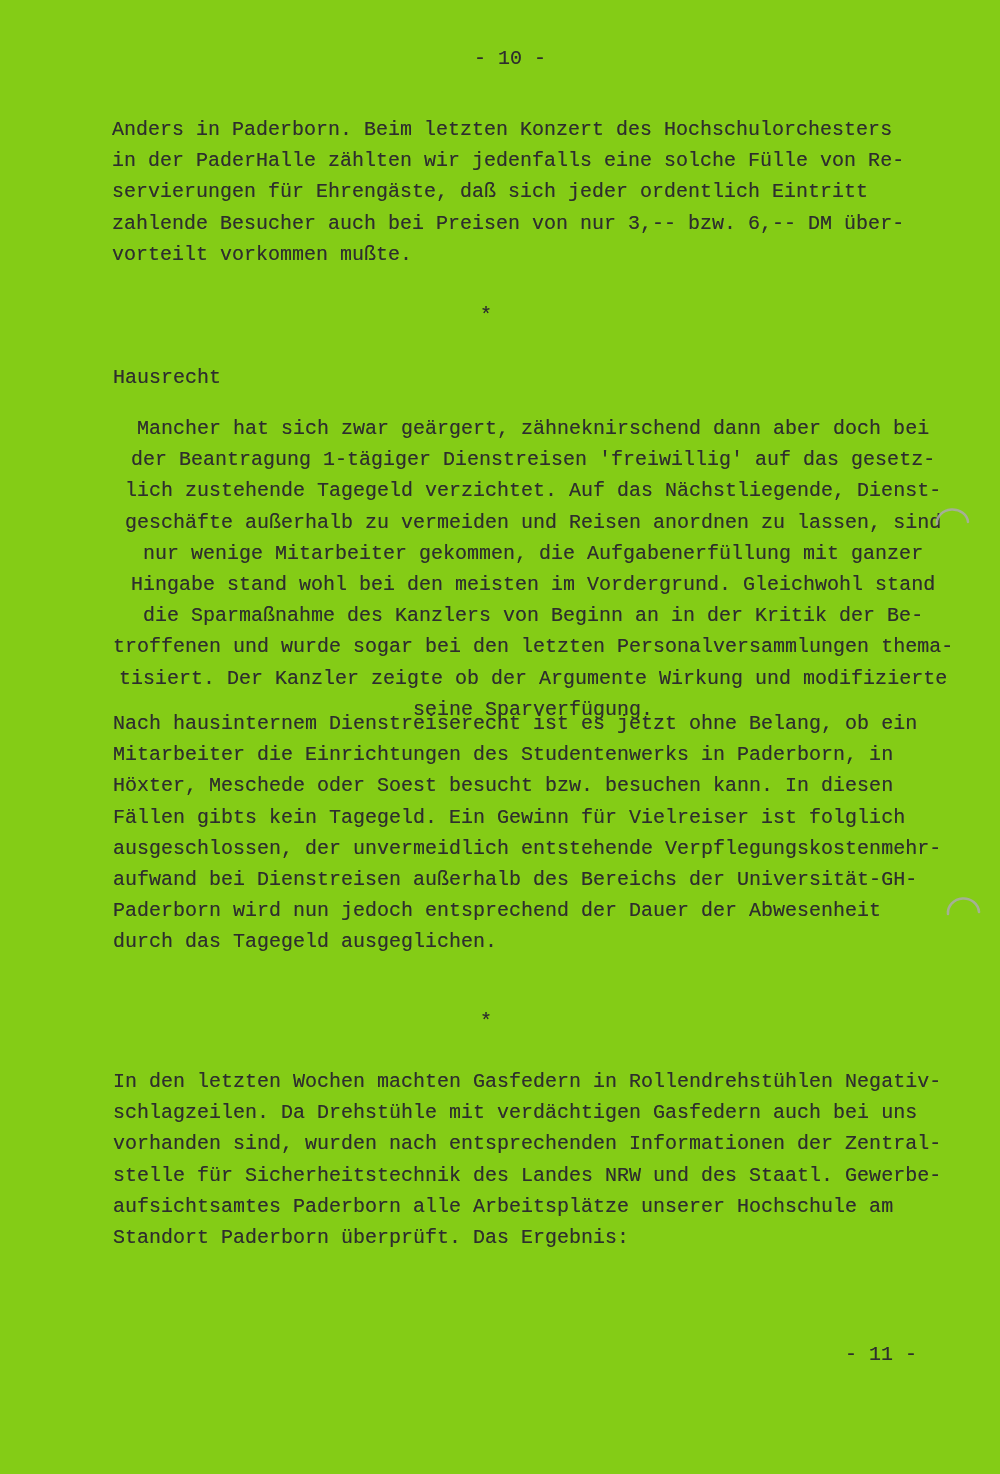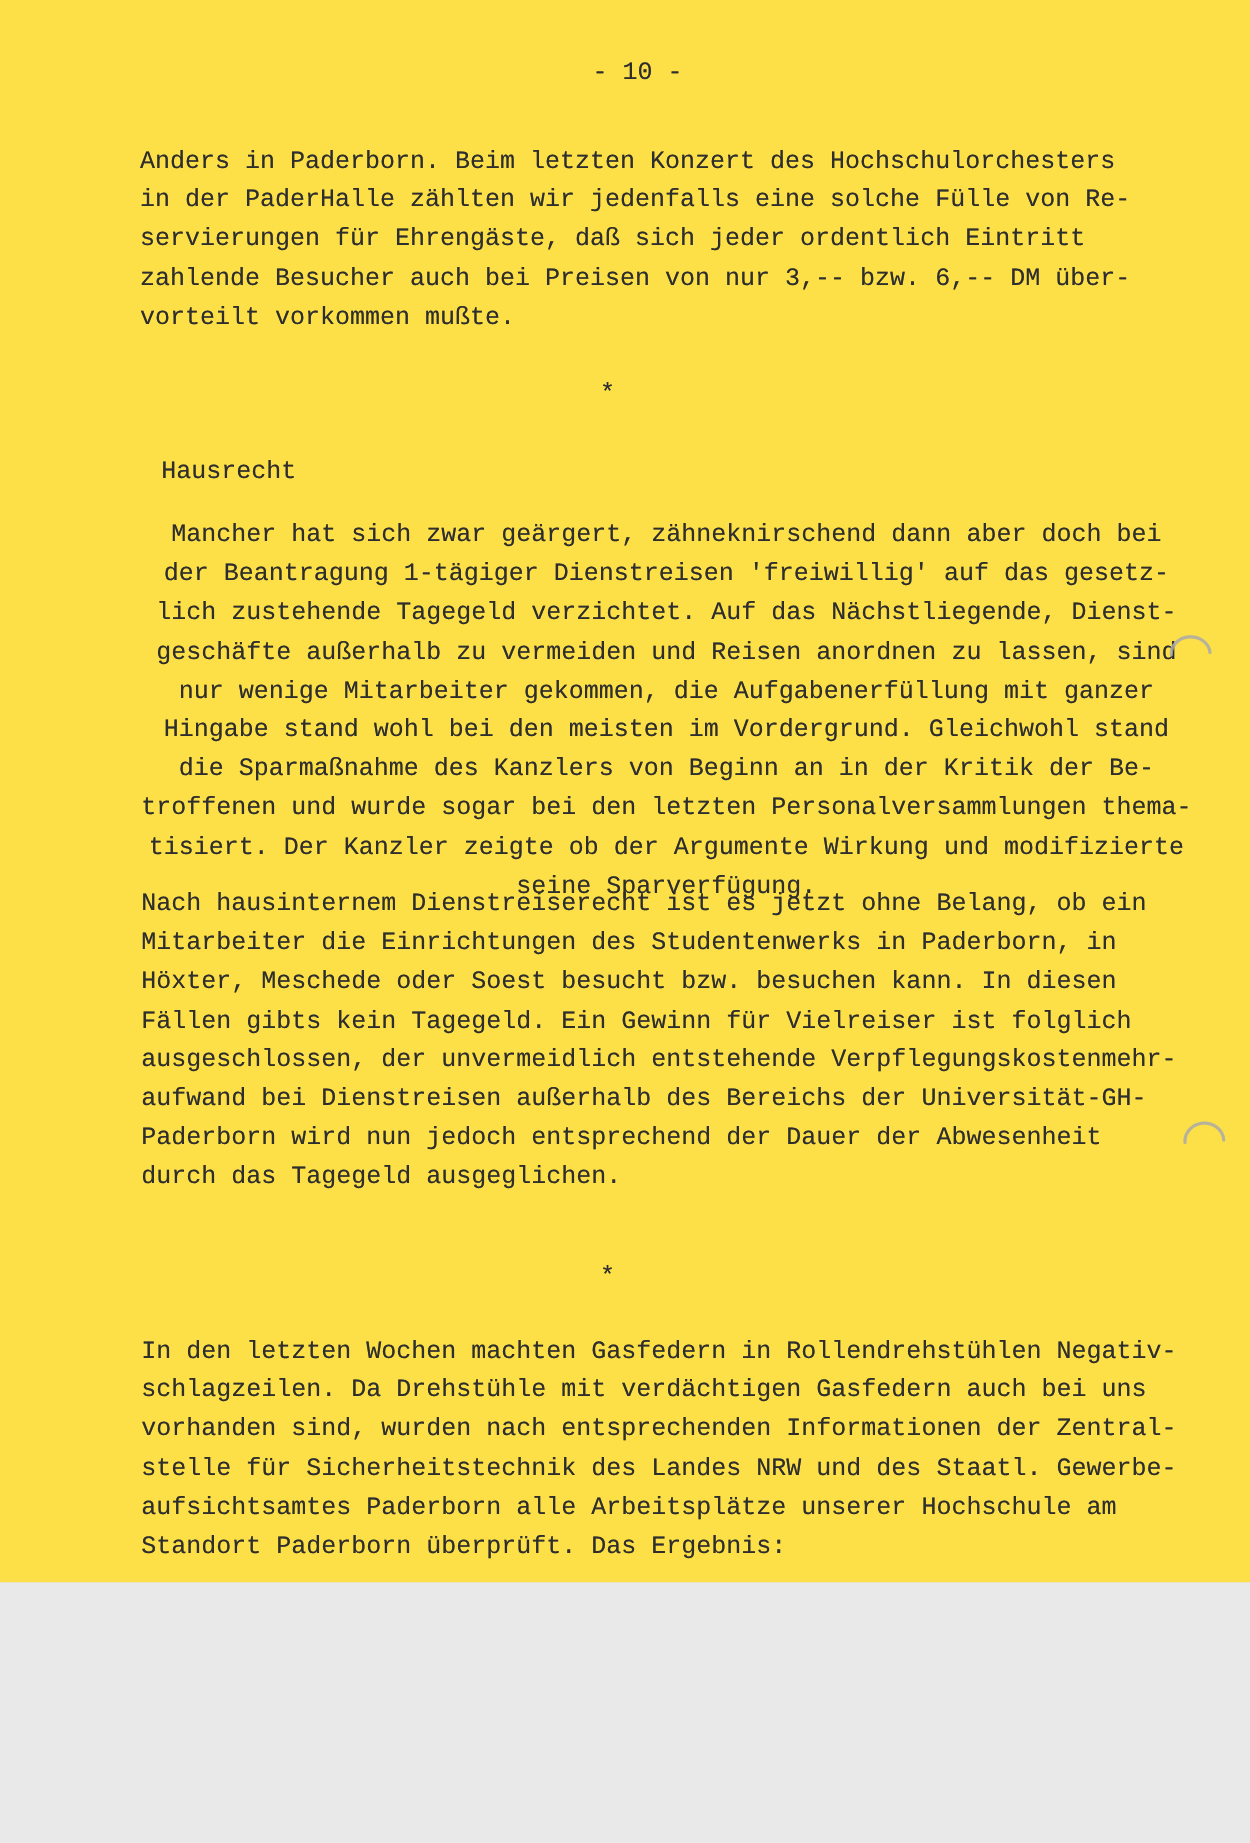--- a/index.html
+++ b/index.html
@@ -3,39 +3,39 @@
 <meta charset="utf-8">
 <style>
   html, body {
     margin: 0;
     padding: 0;
     background: #e9e9e9;
   }
   .page {
     position: relative;
     width: 1000px;
-    height: 1266px;
+    height: 1474px;
     margin: 0 auto;
-    background: #fde047;
+    background: #84cc16;
     overflow: hidden;
     font-family: "Liberation Mono", "DejaVu Sans Mono", monospace;
     color: #2e2e2e;
   }
   .typewriter {
     position: absolute;
     font-size: 20px;
     line-height: 31.2px;
     white-space: pre;
     letter-spacing: 0;
     text-shadow: 0 0 0.5px rgba(46,46,46,0.55);
   }
   .page-number-top    { left: 474px; top: 43px; }
   .intro-paragraph    { left: 101px; top: 114px; margin-left: 11px; }
   .separator-1        { left: 480px; top: 300px; }
-  .heading-1          { left: 129px; top: 362px; }
+  .heading-1          { left: 113px; top: 362px; }
   .hausrecht-para-1   { left: 113px; top: 413px; text-align: center; }
   .hausrecht-para-2   { left: 113px; top: 708px; }
   .separator-2        { left: 480px; top: 1006px; }
   .heading-2          { left: 113px; top: 1073px; }
   .arbeits-para-1     { left: 113px; top: 1066px; }
   .page-number-bottom { left: 845px; top: 1339px; text-align: right; }
 
   .scan-mark { position: absolute; }
   .scan-mark-1 { left: 934px; top: 502px; }
   .scan-mark-2 { left: 944px; top: 888px; }

